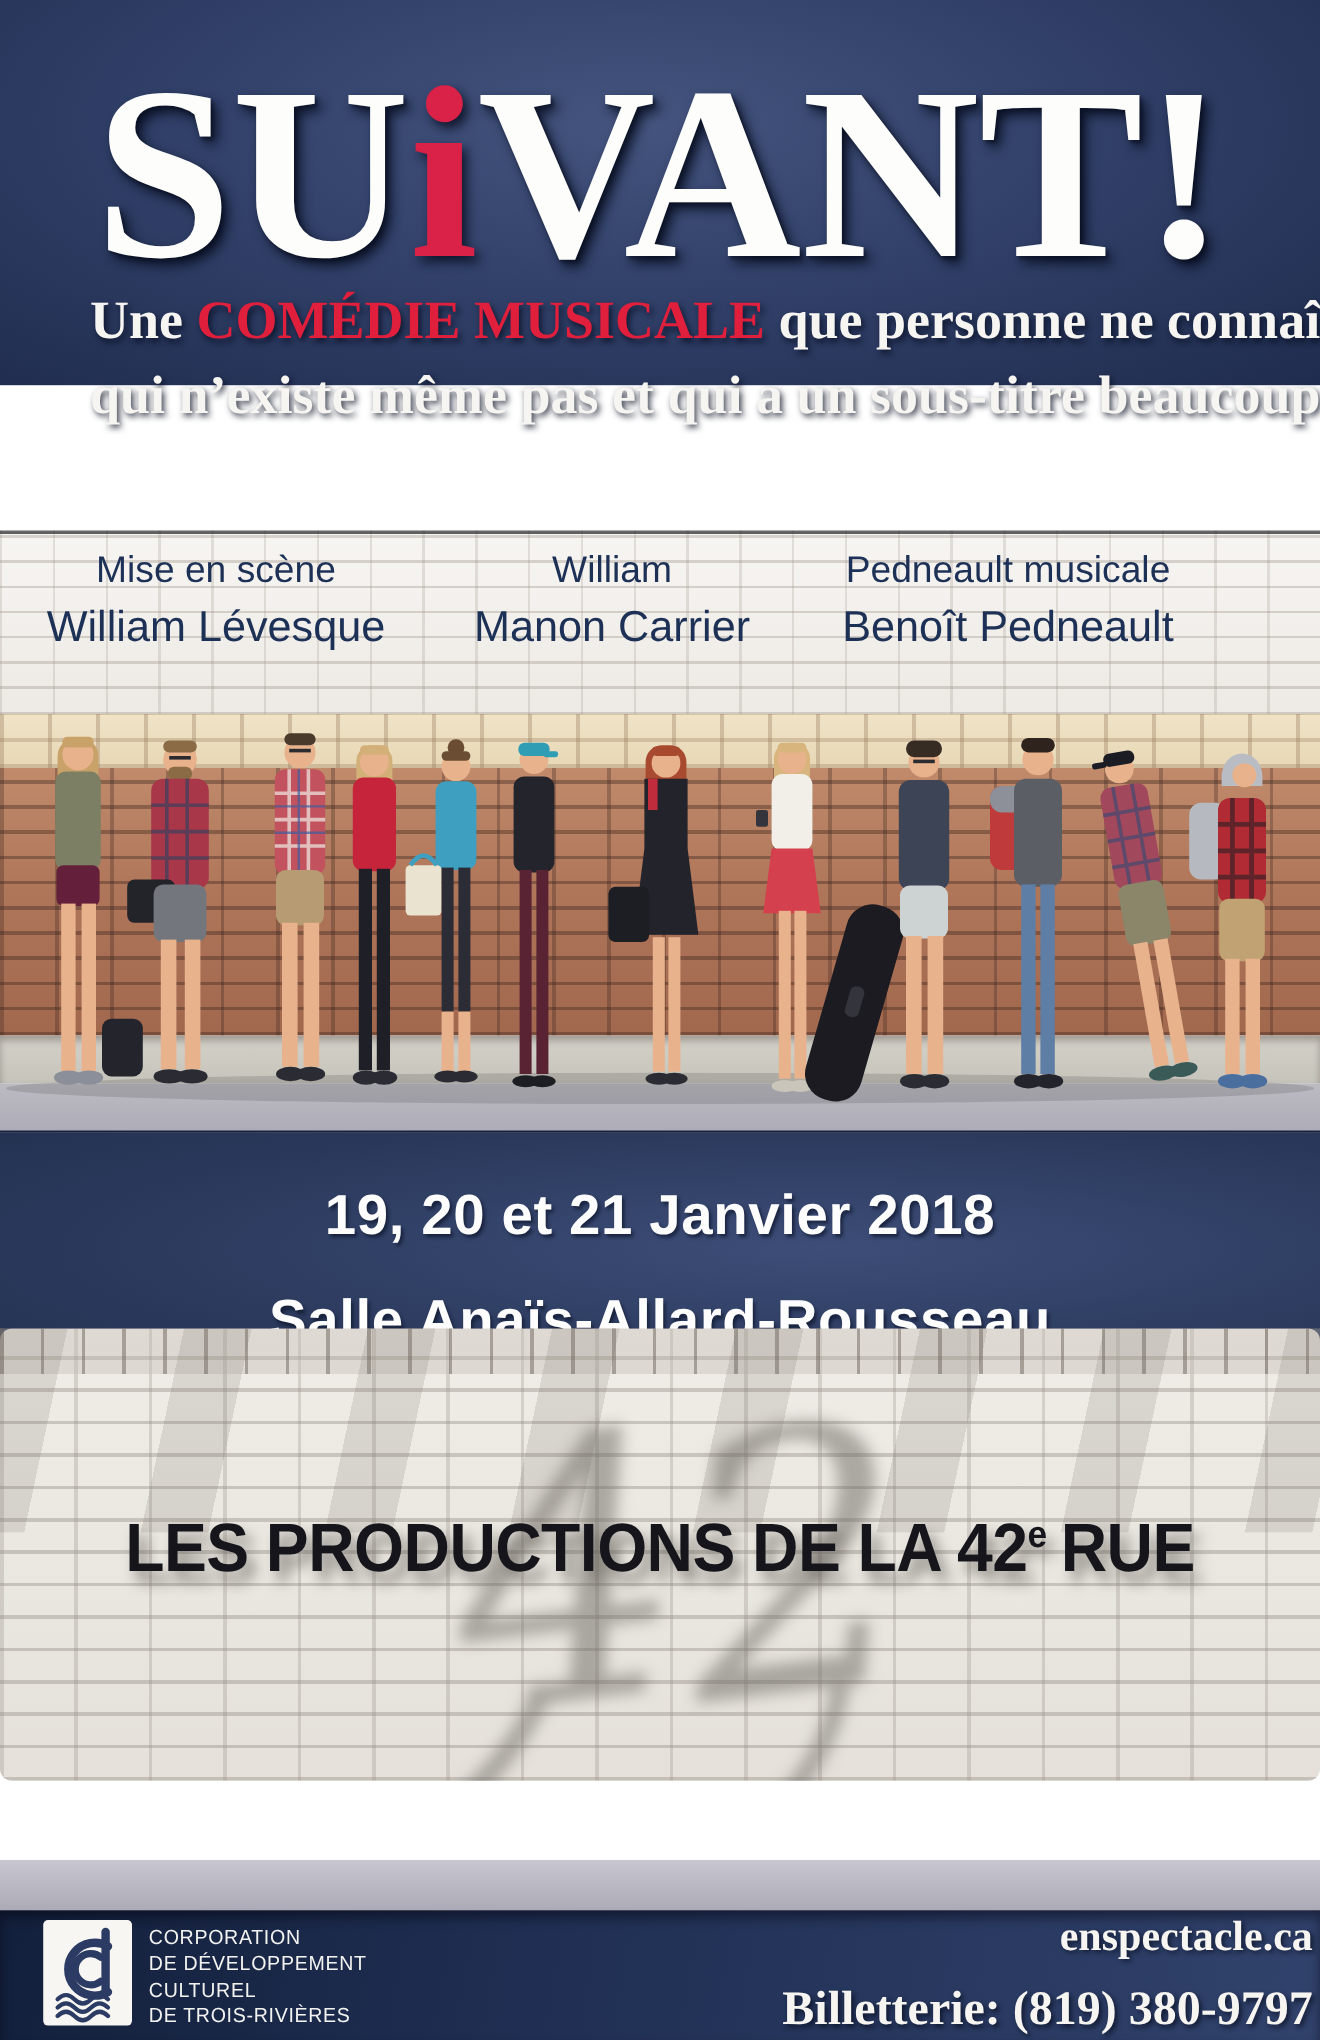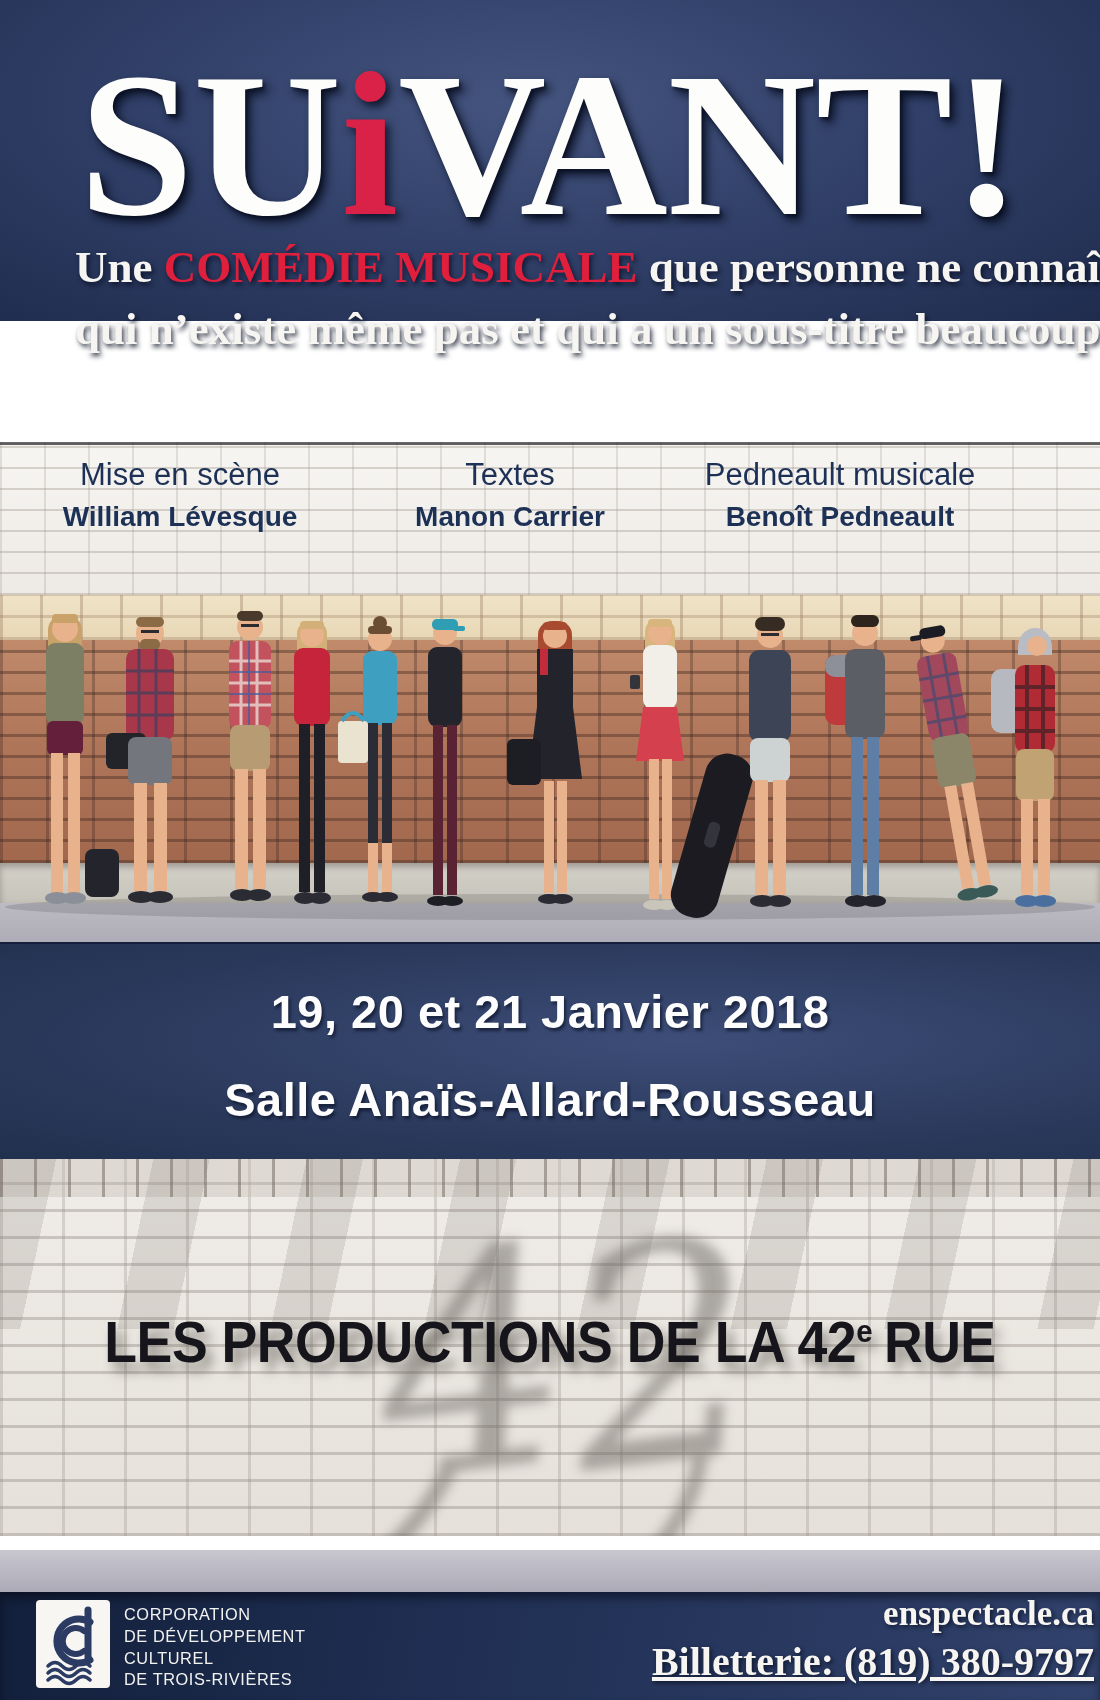--- a/index.html
+++ b/index.html
@@ -28,21 +28,21 @@
 
   
   .credits{position:absolute;left:0;top:442px;width:1100px;height:153px;
     border-top:3px solid rgba(35,35,40,.65);
     background:
       repeating-linear-gradient(0deg, rgba(160,150,140,.38) 0 2px, transparent 2px 21px),
       repeating-linear-gradient(90deg, rgba(160,150,140,.26) 0 2px, transparent 2px 44px),
       linear-gradient(180deg,#f7f5f2,#edeae5); padding-left: 48px;}
   .credit-col{position:absolute;top:12px;text-align:center;color:var(--credit-navy);}
   .credit-col .role{font-size:31px;font-weight:400;}
-  .credit-col .name{font-size:28px;font-weight:700;margin-top:8px;}
+  .credit-col .name{font-size:36px;font-weight:400;margin-top:8px;}
   .col-1{left:15px;width:330px;}
   .col-2{left:360px;width:300px;}
   .col-3{left:660px;width:360px;}
 
   
   .photo{position:absolute;left:0;top:595px;width:1100px;height:347px;}
   .strip{position:absolute;left:0;width:1100px;}
   .strip.beige{top:0;height:45px;
     background:
       repeating-linear-gradient(90deg, rgba(150,120,90,.35) 0 3px, transparent 3px 40px),
@@ -62,25 +62,25 @@
   
   .dateband{position:absolute;left:0;top:942px;width:1100px;height:217px;
     border-top:2px solid #14203c;
     background:radial-gradient(ellipse at 62% 45%, #3d4d78 0%, #2c3b5e 55%, #22304f 100%);}
   .dateband .line{position:absolute;left:0;width:1100px;text-align:center;color:#fdfdfd;
     font-weight:700;font-size:47px;letter-spacing:.5px;text-shadow:2px 3px 3px rgba(10,18,40,.65);}
   .dateband .line.l1{top:40px;}
   .dateband .line.l2{top:128px;}
 
   
-  .wall42{position:absolute;left:0;top:1159px;width:1100px;height:377px;
+  .wall42{position:absolute;left:0;top:1107px;width:1100px;height:377px;
     background:
       repeating-linear-gradient(0deg, rgba(150,143,135,.42) 0 3px, transparent 3px 27px),
       repeating-linear-gradient(90deg, rgba(150,143,135,.3) 0 3px, transparent 3px 62px),
-      linear-gradient(180deg,#f0ede8,#e5e1da);}
+      linear-gradient(180deg,#f0ede8,#e5e1da); border-radius: 10px;}
   .wall42 .topcourse{position:absolute;left:0;top:0;width:1100px;height:38px;
     background:
       repeating-linear-gradient(90deg, rgba(110,100,92,.5) 0 3px, transparent 3px 34px),
       rgba(190,182,172,.35);}
   .wall42 .diag-shadows{position:absolute;left:0;top:0;width:1100px;height:170px;opacity:.55;
     background:repeating-linear-gradient(102deg, rgba(115,107,99,.32) 0 55px, transparent 55px 150px);}
   .wall42 svg{position:absolute;left:0;top:0;}
   .productions{position:absolute;left:0;top:150px;width:1100px;text-align:center;
     color:var(--ink);font-weight:700;font-size:57px;letter-spacing:-.5px;transform:scaleX(.94);
     text-shadow:7px 9px 12px rgba(85,80,74,.6);}
@@ -94,21 +94,21 @@
   
   .footer{position:absolute;left:0;top:1592px;width:1100px;height:108px;
     background:linear-gradient(100deg,#13203c 0%,#1f2e52 40%,#31426c 100%);
     box-shadow:inset 0 6px 10px rgba(0,0,10,.45);}
   .logo-box{position:absolute;left:36px;top:8px;width:74px;height:88px;background:#f7f6f2;border-radius:4px;}
   .org-text{position:absolute;left:124px;top:12px;color:#f2f2f0;font-size:17px;line-height:1.28;
     letter-spacing:.6px;transform:scaleX(.96);transform-origin:left top;}
   .footer-right{position:absolute;right:6px;top:0;text-align:right;color:#f7f5f1;
     font-family:"Liberation Serif",serif;font-weight:700;text-shadow:2px 2px 4px rgba(5,10,25,.7);}
   .website{font-size:35px;margin-top:2px;}
-  .boxoffice{font-size:40px;margin-top:4px;text-decoration:underline;}
+  .boxoffice{font-size:40px;margin-top:16px;}
 </style>
 </head>
 <body>
 
 <div class="poster">
 
   <div class="header">
     <div class="title">
       <span>SU</span><span class="accent">i</span><span>VANT!</span>
     </div>
@@ -117,21 +117,21 @@
       <span>qui n’existe même pas et qui a un sous-titre beaucoup trop long</span>
     </div>
   </div>
 
   <div class="credits">
     <div class="credit-col col-1">
       <div class="role">Mise en scène</div>
       <div class="name">William Lévesque</div>
     </div>
     <div class="credit-col col-2">
-      <div class="role">Textes</div>
+      <div class="role">William</div>
       <div class="name">Manon Carrier</div>
     </div>
     <div class="credit-col col-3">
       <div class="role">Pedneault musicale</div>
       <div class="name">Benoît Pedneault</div>
     </div>
   </div>
 
   <div class="photo">
     <div class="strip beige"></div>

